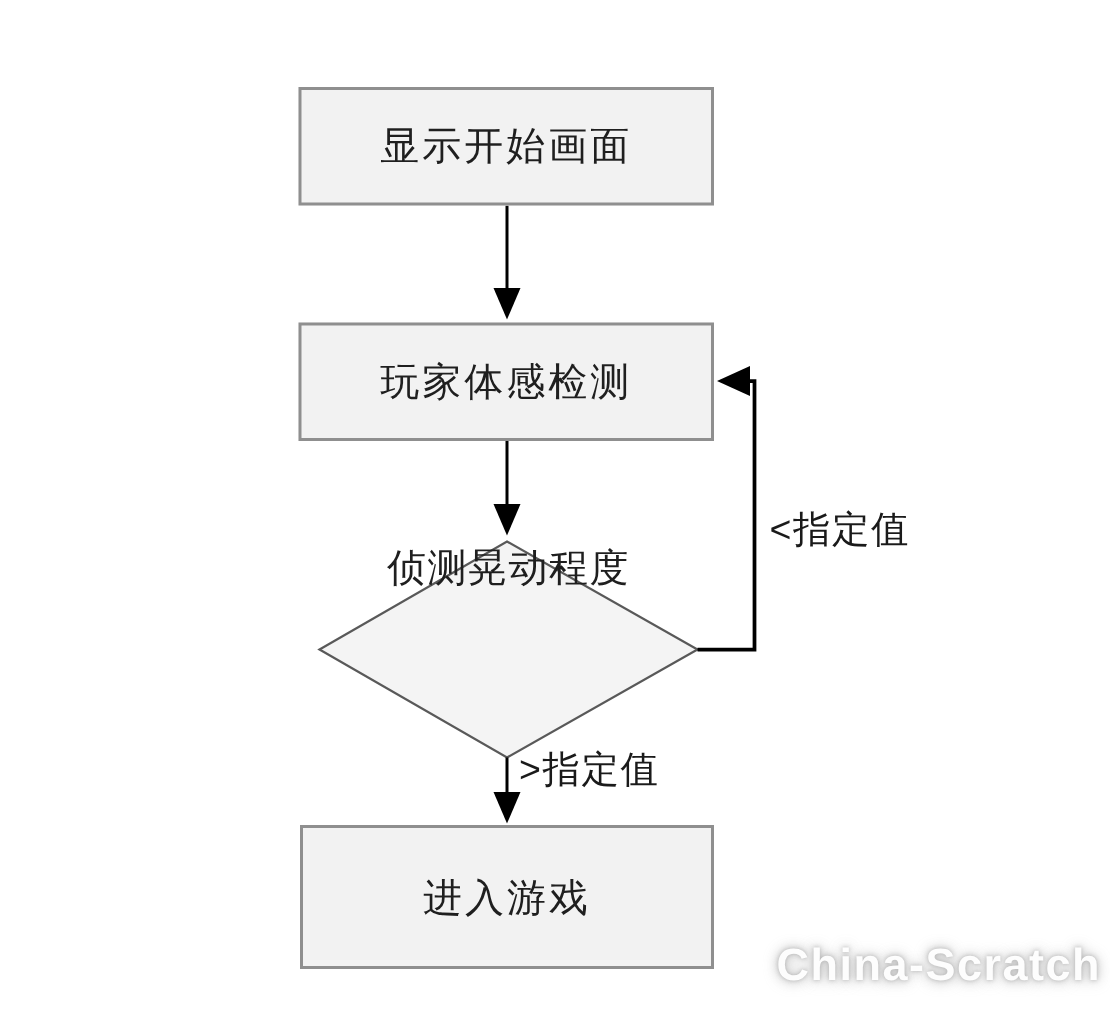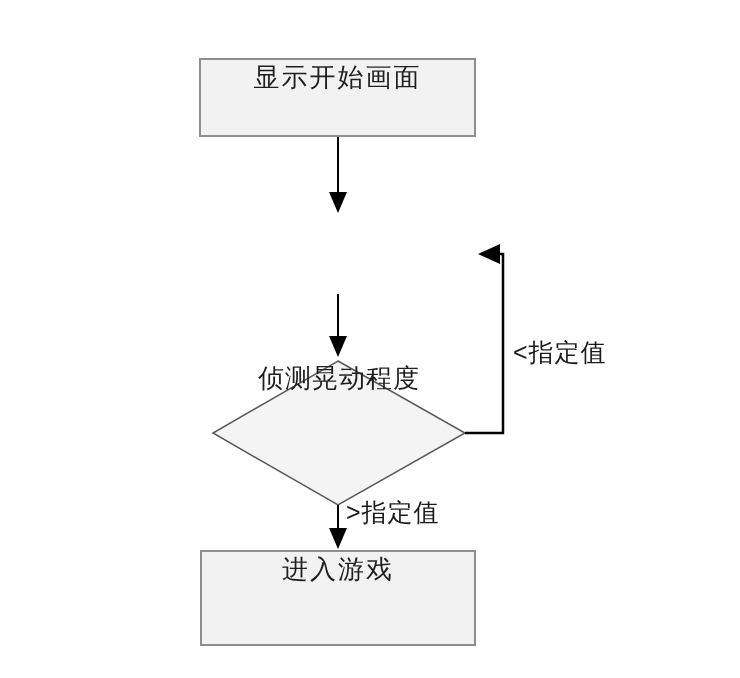--- a/index.html
+++ b/index.html
@@ -22,21 +22,21 @@
     width: 740px;
     height: 678px;
     pointer-events: none;
   }
   .process-node {
     position: absolute;
     box-sizing: border-box;
     background: #f2f2f2;
     border: 2px solid #8f8f8f;
     display: flex;
-    align-items: flex-start;
+    align-items: center;
     justify-content: center;
     font-size: 26px;
     color: #1f1f1f;
     letter-spacing: 2px;
   }
   .node-start    { left: 199px; top:  58px; width: 277px; height: 79px; }
   .node-detect   { left: 199px; top: 215px; width: 277px; height: 79px; }
   .node-enter    { left: 200px; top: 550px; width: 276px; height: 96px; }
   .decision-label-wrap {
     position: absolute;
@@ -93,27 +93,31 @@
     <polygon points="338,549 329,528 347,528" fill="#000000"></polygon>
 
     <polyline points="465,433 503,433 503,254 499,254" fill="none" stroke="#000000" stroke-width="2.5"></polyline>
     <polygon points="478,254 500,244 500,264" fill="#000000"></polygon>
   </svg>
 
   <div class="process-node node-start">
     <span>显示开始画面</span>
   </div>
 
+  <div class="process-node node-detect">
+    <span>玩家体感检测</span>
+  </div>
 
   <div class="decision-label-wrap">
     <span>侦测晃动程度</span>
   </div>
 
   <div class="process-node node-enter">
     <span>进入游戏</span>
   </div>
 
   <div class="edge-label edge-label-forward">&gt;指定值</div>
 
   <div class="edge-label edge-label-loop">&lt;指定值</div>
 
+  <div class="watermark">China-Scratch</div>
 
 </div>
 
 </body></html>

